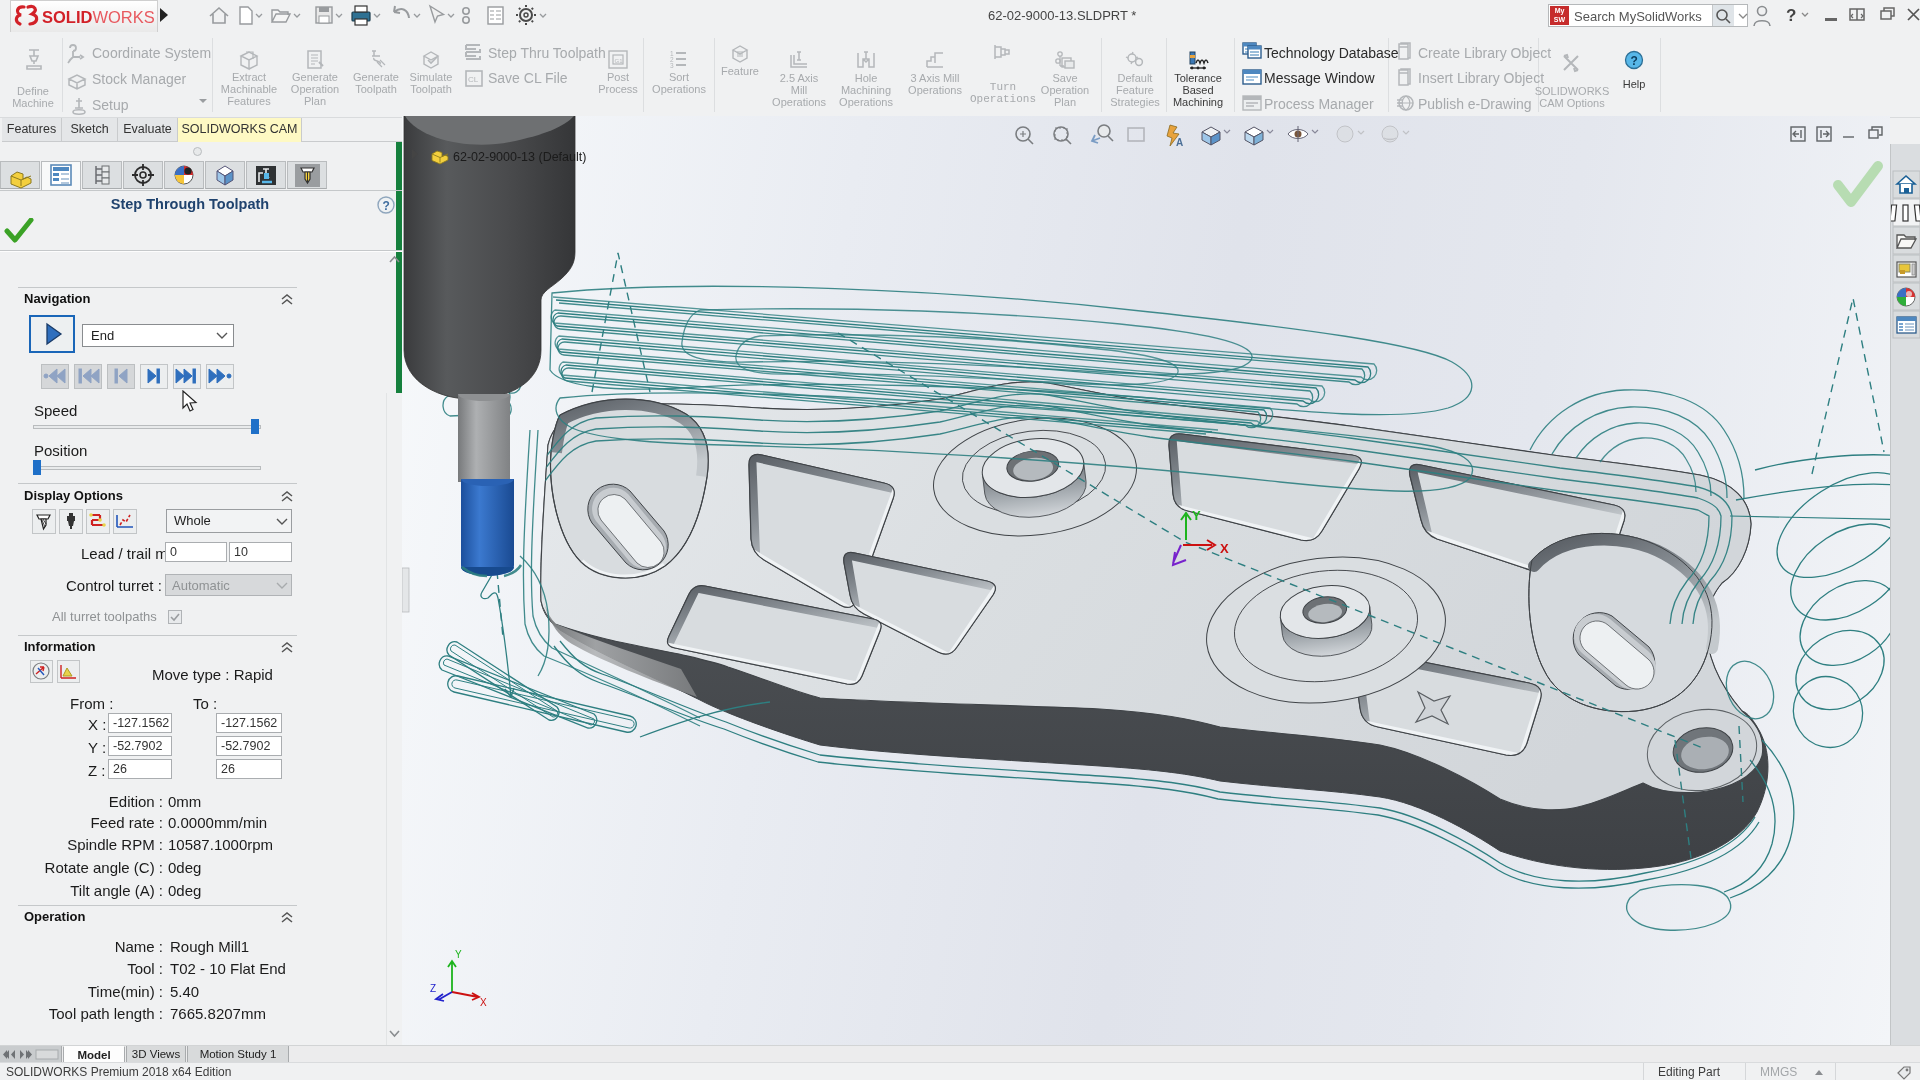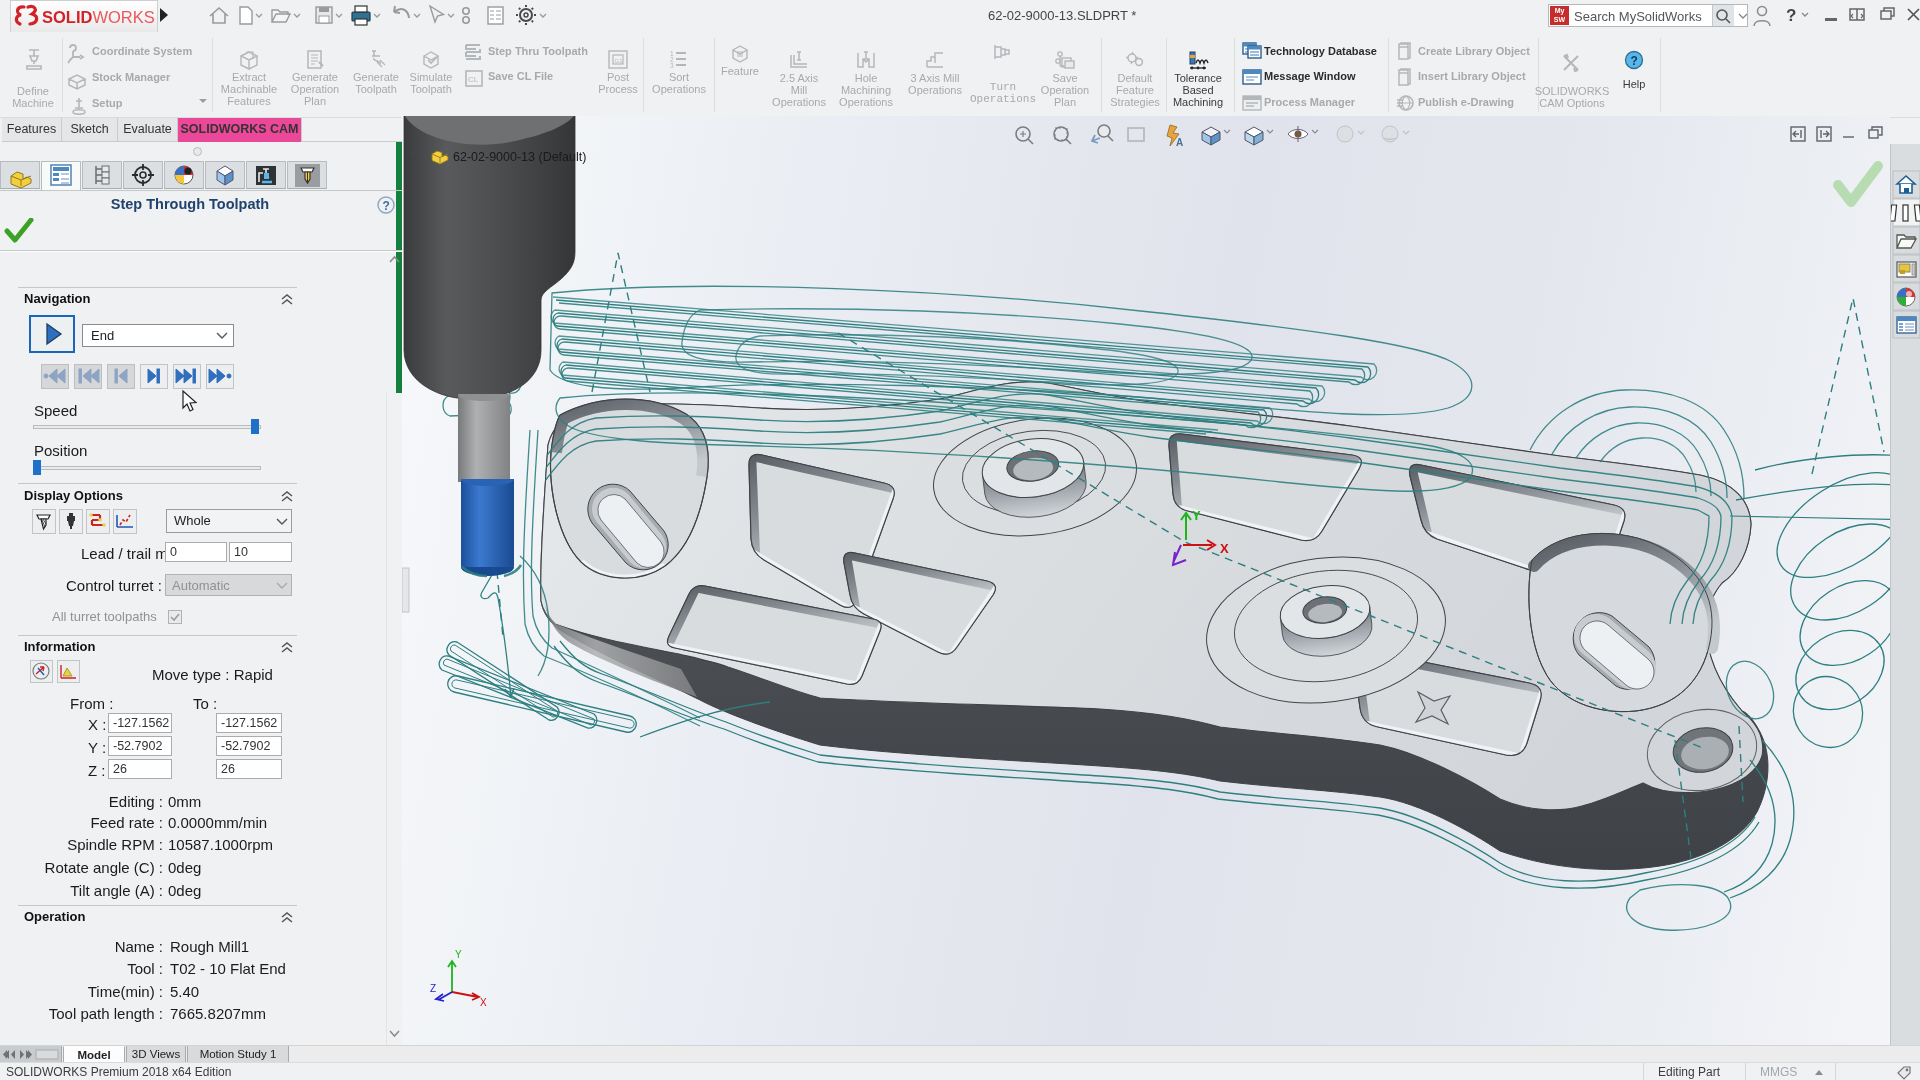--- a/index.html
+++ b/index.html
@@ -7,26 +7,26 @@
 #app{position:relative;width:1920px;height:1080px;background:#f0f1f2;}
 
 #titlebar{left:0;top:0;width:1920px;height:32px;background:#f0f1f2;}
 #logo{left:10px;top:0;width:148px;height:33px;background:linear-gradient(180deg,#fff,#e9e9e9);border:1px solid #cfcfcf;display:flex;align-items:center;}
 .ttxt{font-size:13px;color:#444;}
 
 #ribbon{left:0;top:32px;width:1920px;height:86px;background:#f0f1f2;border-bottom:1px solid #d9dbdd;}
 .rsep{position:absolute;top:6px;height:74px;width:1px;background:#dcdee0;}
 .rlab{position:absolute;font-size:11px;line-height:12px;text-align:center;color:#a7aaad;white-space:pre;}
 .rlabe{color:#3a3a3a;}
-.rrow{position:absolute;font-size:11px;color:#a7aaad;white-space:nowrap;font-weight:bold;}
+.rrow{position:absolute;font-size:14px;color:#a7aaad;white-space:nowrap;}
 .rrowe{color:#2b2b2b;}
 
 #cmdtabs{left:0;top:118px;width:402px;height:24px;background:#f0f1f2;}
 .ctab{position:absolute;top:0px;height:24px;border-right:1px solid #c9cbcd;color:#333;font-size:12.5px;text-align:center;line-height:23px;background:#e4e6e8;border-bottom:1px solid #c9cbcd;}
-.ctabact{background:#ec4899;border-bottom:none;font-weight:700;}
+.ctabact{background:#fef9c3;border-bottom:none;font-weight:400;}
 
 #panel{left:0;top:142px;width:402px;height:903px;background:#f0f1f2;border-right:6px solid #15803d;}
 .ptab{position:absolute;top:19px;width:40px;height:28px;background:#dcdfe1;border:1px solid #b9bcbe;border-bottom:1px solid #a9acae;}
 .ptabact{background:#f8f9f9;border-bottom:none;height:29px;}
 .sechdr{font-weight:bold;font-size:13px;color:#111;}
 .hr{position:absolute;height:1px;background:#c5c8ca;left:18px;width:279px;}
 .lbl{position:absolute;font-size:15px;color:#1b1b1b;white-space:nowrap;}
 .lblg{color:#8f9294;}
 .tbox{position:absolute;height:20px;background:#fff;border:1px solid #aaadb0;font-size:12.5px;color:#333;padding:2px 0 0 4px;}
 .navbtn{position:absolute;width:28px;height:25px;border:1px solid #c2c5c7;background:#eceeef;}
@@ -513,21 +513,21 @@
 <div class="abs lbl" style="left:193px;top:553px;">To :</div>
 <div class="abs lbl" style="left:88px;top:574px;">X :</div>
 <div class="tbox" style="left:108px;top:571px;width:64px;">-127.1562</div>
 <div class="tbox" style="left:216px;top:571px;width:66px;">-127.1562</div>
 <div class="abs lbl" style="left:88px;top:597px;">Y :</div>
 <div class="tbox" style="left:108px;top:594px;width:64px;">-52.7902</div>
 <div class="tbox" style="left:216px;top:594px;width:66px;">-52.7902</div>
 <div class="abs lbl" style="left:88px;top:620px;">Z :</div>
 <div class="tbox" style="left:108px;top:617px;width:64px;">26</div>
 <div class="tbox" style="left:216px;top:617px;width:66px;">26</div>
-<div class="abs lbl" style="left:0px;top:651px;width:163px;text-align:right;">Editing :</div>
+<div class="abs lbl" style="left:0px;top:651px;width:163px;text-align:right;">Edition :</div>
 <div class="abs lbl" style="left:168px;top:651px;">0mm</div>
 <div class="abs lbl" style="left:0px;top:672px;width:163px;text-align:right;">Feed rate :</div>
 <div class="abs lbl" style="left:168px;top:672px;">0.0000mm/min</div>
 <div class="abs lbl" style="left:0px;top:694px;width:163px;text-align:right;">Spindle RPM :</div>
 <div class="abs lbl" style="left:168px;top:694px;">10587.1000rpm</div>
 <div class="abs lbl" style="left:0px;top:717px;width:163px;text-align:right;">Rotate angle (C) :</div>
 <div class="abs lbl" style="left:168px;top:717px;">0deg</div>
 <div class="abs lbl" style="left:0px;top:740px;width:163px;text-align:right;">Tilt angle (A) :</div>
 <div class="abs lbl" style="left:168px;top:740px;">0deg</div>
 <div class="hr" style="top:763px;"></div>

